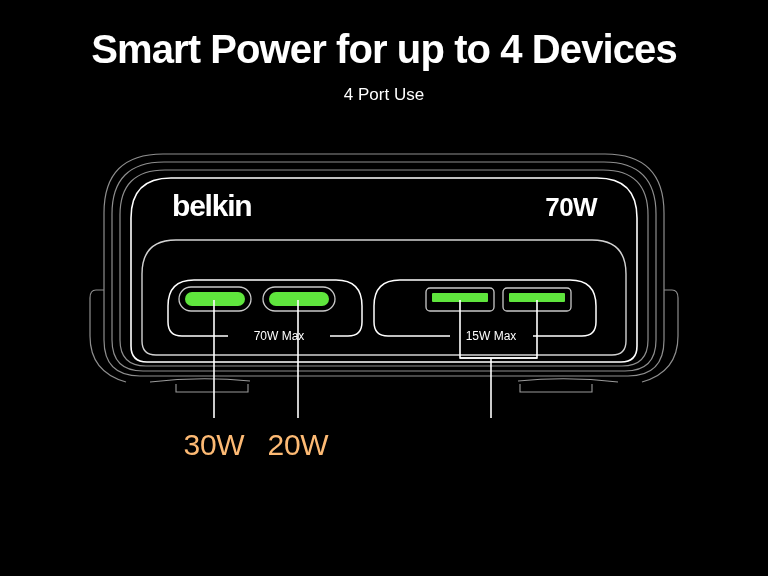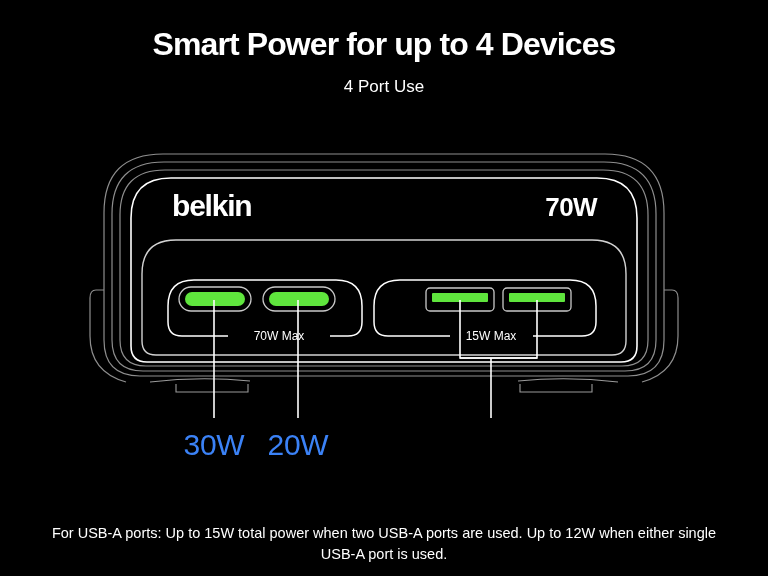--- a/index.html
+++ b/index.html
@@ -28,21 +28,21 @@
   .header {
     position: absolute;
     top: 0;
     left: 0;
     width: 768px;
     text-align: center;
   }
   .title {
     margin: 0;
     padding-top: 28px;
-    font-size: 32px;
+    font-size: 40px;
     font-weight: 700;
     letter-spacing: -0.9px;
     line-height: 1.05;
     color: #ffffff;
   }
   .subtitle {
     margin: 0;
     padding-top: 15px;
     font-size: 17px;
     font-weight: 400;
@@ -71,21 +71,21 @@
     top: 428px;
     left: 0;
     width: 768px;
     height: 52px;
   }
   .callout-label {
     position: absolute;
     font-size: 30px;
     font-weight: 400;
     letter-spacing: -0.3px;
-    color: #3b82f6;
+    color: #fdba74;
     white-space: nowrap;
     transform: translateX(-50%);
   }
   .callout-c1 { left: 214px; }
   .callout-c2 { left: 298px; text-align: right; }
   .callout-a  { left: 491px; }
 
   
   .footnote {
     position: absolute;
@@ -197,15 +197,14 @@
       </g>
 
     </svg>
   </div>
 
   <div class="callouts">
     <span class="callout-label callout-c1">30W</span>
     <span class="callout-label callout-c2">20W</span>
   </div>
 
-  <p class="footnote">For USB-A ports: Up to 15W total power when two USB-A ports are used. Up to 12W when either single USB-A port is used.</p>
 
 </div>
 
 </body></html>

